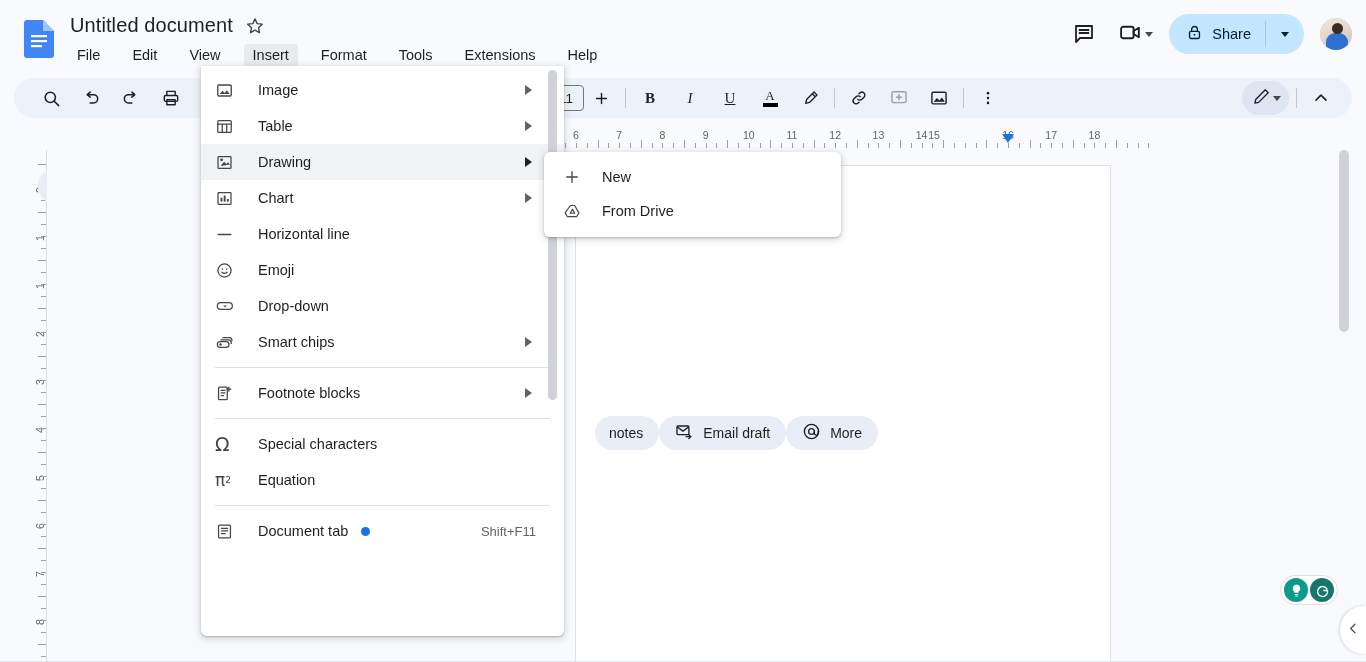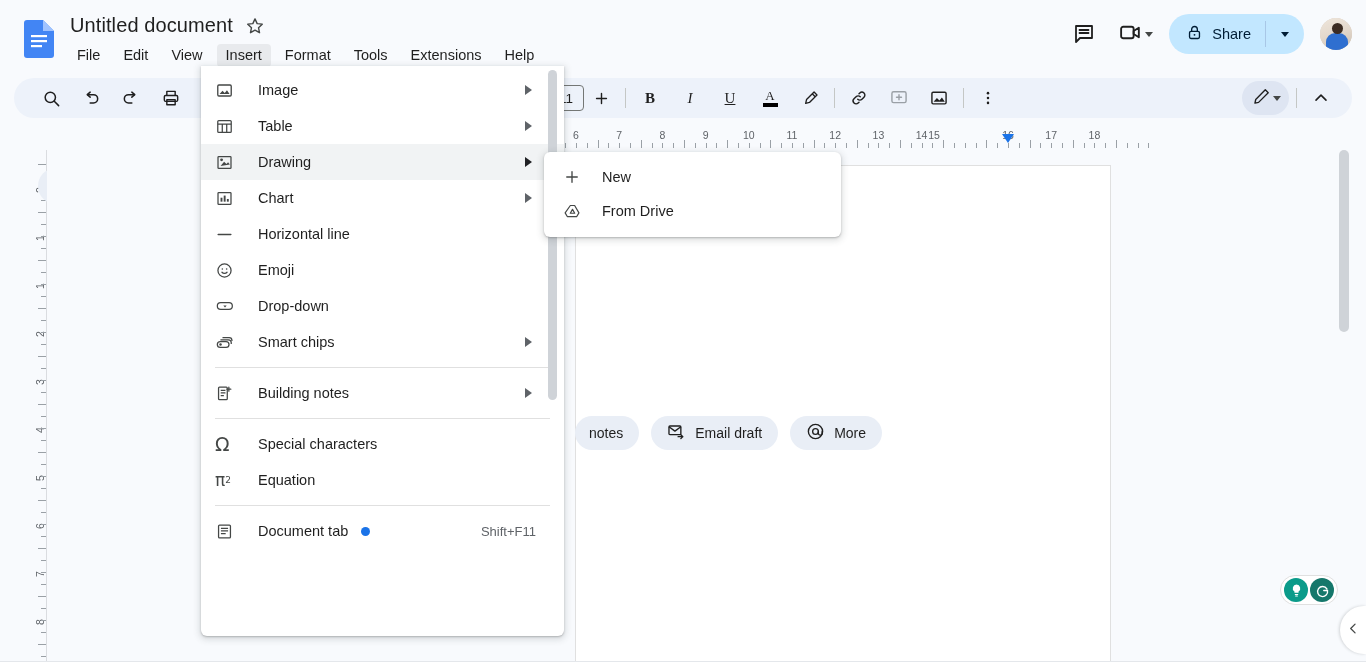--- a/index.html
+++ b/index.html
@@ -14,21 +14,21 @@
 
   
   .header { position: absolute; top: 0; left: 0; width: 1366px; height: 70px; background: #f8fafd; }
   .docs-logo { position: absolute; left: 24px; top: 20px; width: 30px; height: 38px; }
   .docs-logo svg { display: block; }
 
   .doc-title-row { position: absolute; left: 70px; top: 14px; display: flex; align-items: center; gap: 12px; }
   .doc-title { font-size: 20px; color: #1f1f1f; letter-spacing: 0.1px; white-space: nowrap; }
   .star-icon { width: 20px; height: 20px; color: #444746; }
 
-  .menubar { position: absolute; left: 68px; top: 44px; display: flex; align-items: center; gap: 5px; }
+  .menubar { position: absolute; left: 68px; top: 44px; display: flex; align-items: center; gap: 14px; }
   .menu-item {
     font-size: 14.5px; color: #1f1f1f; padding: 3px 9px 4px 9px;
     border-radius: 4px; white-space: nowrap; line-height: 16px;
   }
   .menu-item.active { background: #e8eaed; }
 
   .header-right { position: absolute; right: 14px; top: 14px; display: flex; align-items: center; gap: 6px; }
   .icon-btn { width: 40px; height: 40px; border-radius: 50%; display: flex; align-items: center; justify-content: center; color: #1f1f1f; }
   .meet-btn { display: flex; align-items: center; gap: 2px; height: 40px; padding: 0 6px 0 8px; border-radius: 20px; color: #1f1f1f; }
   .caret { width: 0; height: 0; border-left: 4.5px solid transparent; border-right: 4.5px solid transparent; border-top: 5px solid #444746; }
@@ -65,21 +65,21 @@
   .ruler-v .tick.major { width: 8px; }
   .ruler-v .tick.minor { width: 5px; }
   .v-line { position: absolute; left: 46px; top: 150px; width: 1px; height: 512px; background: #dadce0; }
 
   
   .outline-btn { position: absolute; left: 38px; top: 168px; width: 36px; height: 36px; border-radius: 50%; background: #e9eef6; display: flex; align-items: center; justify-content: center; color: #444746; }
 
   
   .doc-canvas { position: absolute; left: 47px; top: 150px; right: 14px; bottom: 0; background: #f8fafd; }
   .doc-page { position: absolute; left: 528px; top: 15px; width: 536px; height: 497px; background: #ffffff; border: 1px solid #e0e0e0; }
-  .chips { position: absolute; left: 528px; top: 266px; display: flex; align-items: center; gap: 12px; justify-content: flex-end; }
+  .chips { position: absolute; left: 548px; top: 266px; display: flex; align-items: center; gap: 0; justify-content: flex-end; }
   .chip { display: flex; align-items: center; gap: 9px; height: 34px; padding: 0 16px; border-radius: 17px; background: #e9eef6; font-size: 14px; color: #1f1f1f; white-space: nowrap; }
 
   .page-scroll { position: absolute; right: 3px; top: 0px; width: 10px; height: 512px; }
   .page-scroll .thumb { position: absolute; top: 0px; left: 0; width: 10px; height: 182px; border-radius: 5px; background: #cfd3d8; }
 
   
   .menu {
     position: absolute; left: 201px; top: 66px; width: 363px; height: 570px;
     background: #ffffff; border-radius: 0 0 6px 6px;
     box-shadow: 0 2px 6px 2px rgba(60,64,67,.15), 0 1px 2px rgba(60,64,67,.3);
@@ -596,21 +596,21 @@
     <div class="msep"></div>
 
     <div class="mrow">
       <span class="mi">
         <svg width="19" height="19" viewBox="0 0 24 24" fill="none" stroke="#444746" stroke-width="1.6">
             <rect x="4.5" y="3.8" width="11" height="16" rx="1.2"></rect>
             <path d="M7.2 8h6M7.2 11.3h6M7.2 14.6h4"></path>
             <path d="M17.5 4v5M15 6.5h5" stroke-linecap="round"></path>
           </svg>
       </span>
-      <span class="mlabel">Building notes</span>
+      <span class="mlabel">Footnote blocks</span>
       <span class="marrow"></span>
     </div>
 
     <div class="msep"></div>
 
     <div class="mrow">
       <span class="mi" style="font-size:19px;color:#444746;line-height:19px;font-family:'DejaVu Sans',sans-serif;">Ω</span>
       <span class="mlabel">Special characters</span>
     </div>
 

